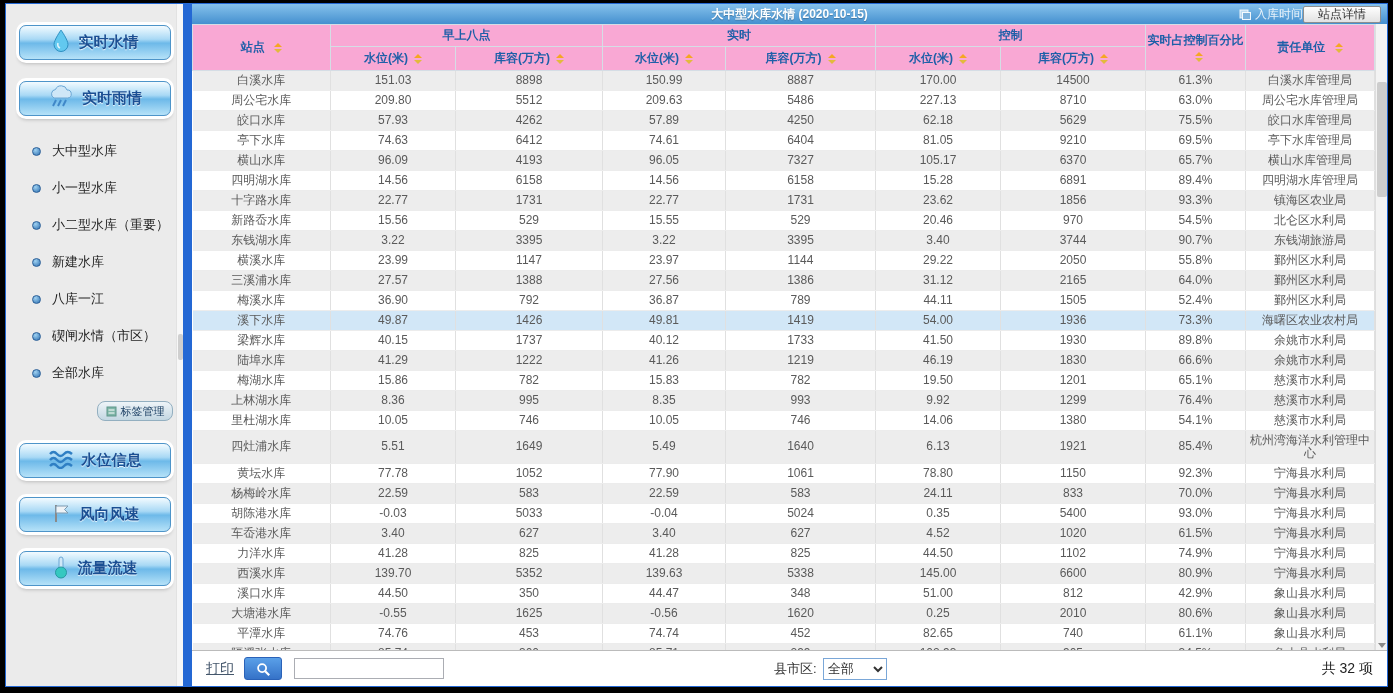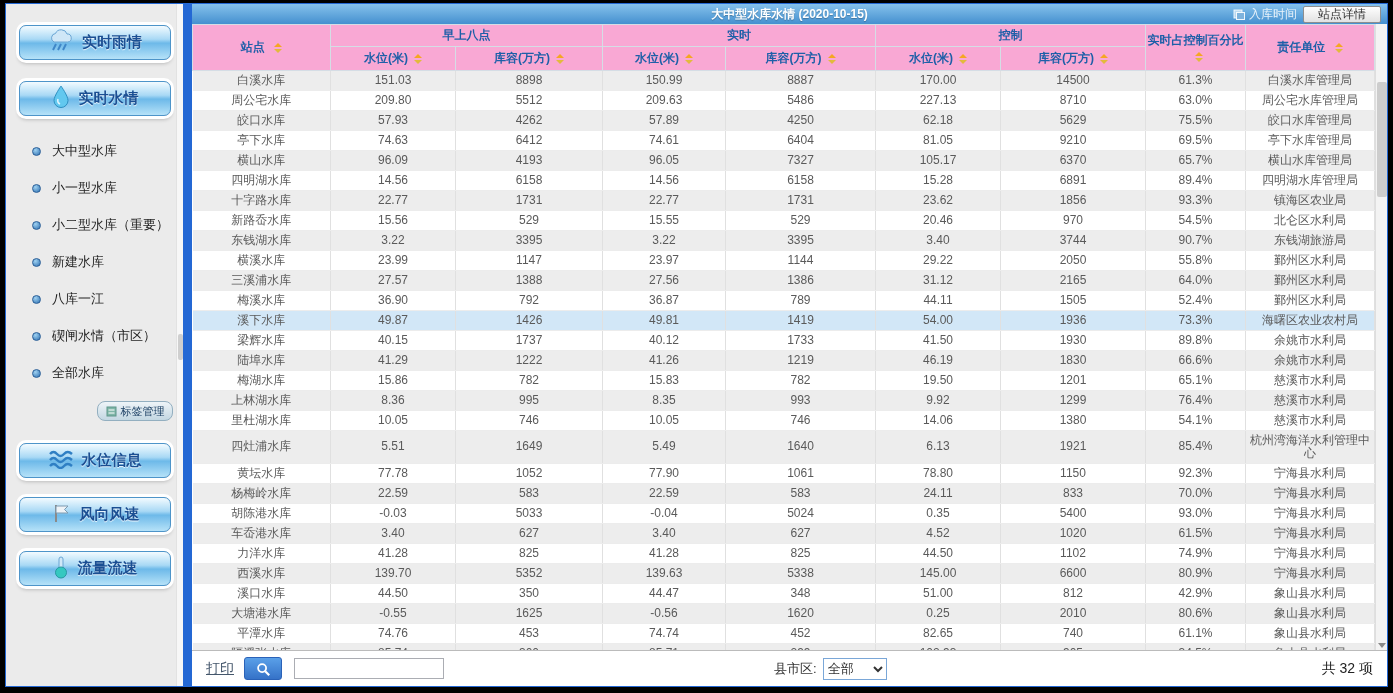--- a/index.html
+++ b/index.html
@@ -24,21 +24,21 @@
     background:linear-gradient(#eef4f8,#c3d7e2); border:1px solid #93afc0; border-radius:8px;
     font-size:11px; color:#1b3f63; cursor:pointer; }
   .bottom-group { margin-top:22px; }
   .bottom-group .big-btn { margin-bottom:19px; }
 
   
   .main { position:absolute; left:187px; top:1px; right:1px; bottom:1px; background:#fff; overflow:hidden; }
   .titlebar { position:relative; height:20px; background:linear-gradient(#85c2ec,#4590cf);
     display:flex; align-items:center; justify-content:center; }
   .titlebar .title { font-size:12px; font-weight:bold; color:#fff; text-shadow:0 1px 1px rgba(0,0,0,.25); }
-  .title-actions { position:absolute; right:6px; top:1px; display:flex; align-items:center; gap:6px; height:18px; }
+  .title-actions { position:absolute; right:6px; top:1px; display:flex; align-items:center; height:18px; }
   .intake { display:flex; align-items:center; gap:4px; font-size:12px; color:rgba(255,255,255,.85); cursor:pointer; }
   .detail-btn { height:17px; padding:0 14px; font-size:12px; color:#333; line-height:15px;
     background:linear-gradient(#fefefe,#e2e2e2); border:1px solid #8e8e8e; border-radius:2px; cursor:pointer; }
 
   
   .table-wrap { position:absolute; top:20px; left:0; right:12px; bottom:36px; overflow:hidden; }
   table { width:100%; border-collapse:collapse; table-layout:fixed; }
   thead th { background:#f9a8d4; border:1px solid #d5dde5; color:#1e5fa8; font-size:12px; font-weight:bold;
     text-align:center; vertical-align:middle; }
   thead tr.grp th { height:22px; }
@@ -73,34 +73,34 @@
   .total { margin-left:auto; font-size:14px; color:#222; }
 </style>
 </head>
 <body>
 
 <div class="frame">
 
   <div class="sidebar">
     <div id="top-buttons">
         <div class="big-btn " style="margin-top: 21px;">
+          <span><svg width="20" height="24" viewBox="0 0 20 24">
+              <path d="M10 1 C10 1 3 11 3 15.5 a7 7 0 0 0 14 0 C17 11 10 1 10 1 z" fill="#62c8ef" stroke="#2e8fc0"></path>
+              <path d="M7 14 a3.5 4 0 0 0 2 5" fill="none" stroke="#dff4fd" stroke-width="1.6"></path>
+            </svg></span>
+          <span class="lbl">实时水情</span>
+        </div>
+        <div class="big-btn " style="margin-top: 21px;">
           <span><svg width="27" height="23" viewBox="0 0 27 23">
               <path d="M7 13 a4.5 4.5 0 0 1 1.5-8.5 a6 5.5 0 0 1 11.5 0.5 a4 4 0 0 1 0.5 8 z" fill="#cfe7f7" stroke="#6aa6d4"></path>
               <line x1="9" y1="15" x2="6" y2="21" stroke="#3f87c8" stroke-width="2"></line>
               <line x1="14" y1="15" x2="11" y2="21" stroke="#3f87c8" stroke-width="2"></line>
               <line x1="19" y1="15" x2="16" y2="21" stroke="#3f87c8" stroke-width="2"></line>
             </svg></span>
           <span class="lbl">实时雨情</span>
-        </div>
-        <div class="big-btn " style="margin-top: 21px;">
-          <span><svg width="20" height="24" viewBox="0 0 20 24">
-              <path d="M10 1 C10 1 3 11 3 15.5 a7 7 0 0 0 14 0 C17 11 10 1 10 1 z" fill="#62c8ef" stroke="#2e8fc0"></path>
-              <path d="M7 14 a3.5 4 0 0 0 2 5" fill="none" stroke="#dff4fd" stroke-width="1.6"></path>
-            </svg></span>
-          <span class="lbl">实时水情</span>
         </div>
       </div>
     <ul class="menu" id="menu-list">
         <li>
           <span class="bullet"></span>
           <span>大中型水库</span>
         </li>
         <li>
           <span class="bullet"></span>
           <span>小一型水库</span>

